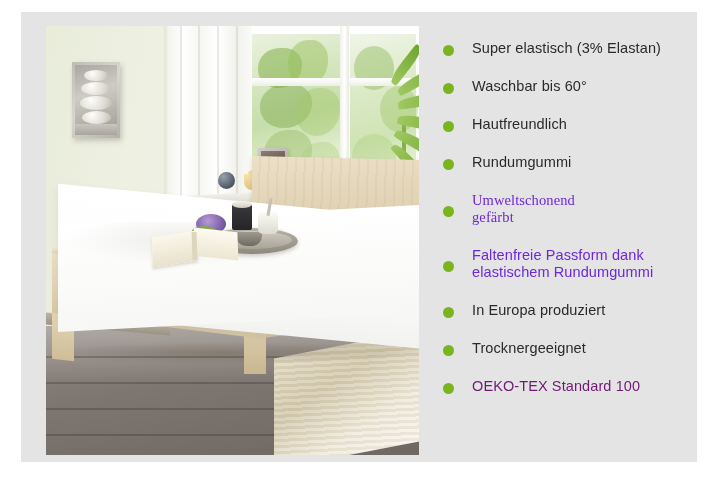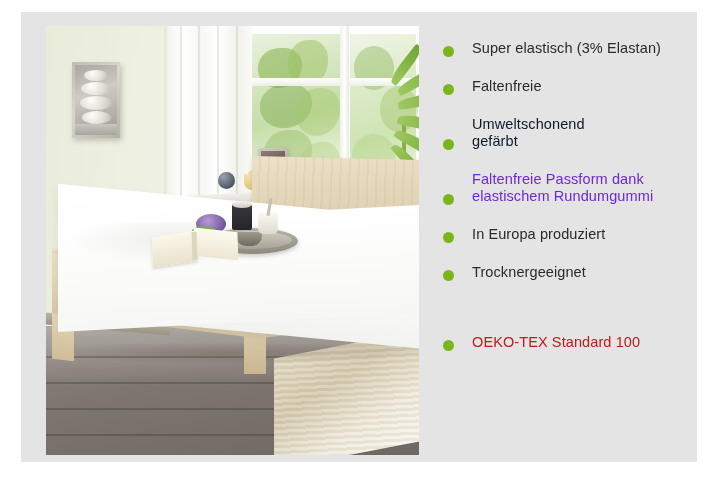--- a/index.html
+++ b/index.html
@@ -188,21 +188,21 @@
     background:linear-gradient(155deg,#e0d7bf 0%,#d3c8ab 35%,#efe9da 70%,#f7f4ec 100%);
     transform:skewY(-11deg);}
   .rug-tex{left:228px;top:318px;width:150px;height:111px;transform:skewY(-11deg);
     background:repeating-linear-gradient(8deg,rgba(255,255,255,.18) 0 3px,rgba(176,165,140,.14) 3px 6px);}
 
   
   .features{
     position:absolute;left:443px;top:40px;width:240px;
   }
   .feature{
-    display:flex;align-items:flex-end;
+    display:flex;align-items:center;
     margin-bottom:21px;
   }
   .bullet{
     flex:0 0 auto;width:11px;height:11px;border-radius:50%;
     background:#7ab51d;margin-top:4px;
   }
   .ftext{
     margin-left:18px;
     font-size:14.5px;
     line-height:17px;
@@ -320,30 +320,38 @@
 
   </div>
 
   <div class="features">
 
     <div class="feature">
       <span class="bullet" style="background: rgb(122, 181, 29);"></span>
       <span class="ftext" style="color: rgb(42, 42, 42);">Super elastisch (3% Elastan)</span>
     </div>
 
-
-
-    <div class="feature">
-      <span class="bullet" style="background: rgb(122, 181, 29);"></span>
-      <span class="ftext" style="color: rgb(42, 42, 42);">Faltenfreie</span>
-    </div>
-
-    <div class="feature">
-      <span class="bullet" style="background: rgb(122, 181, 29);"></span>
-      <span class="ftext" style="color: #0f172a;">Umweltschonend
+    <div class="feature">
+      <span class="bullet" style="background: rgb(122, 181, 29);"></span>
+      <span class="ftext" style="color: rgb(42, 42, 42);">Waschbar bis 60°</span>
+    </div>
+
+    <div class="feature">
+      <span class="bullet" style="background: rgb(122, 181, 29);"></span>
+      <span class="ftext" style="color: rgb(42, 42, 42);">Hautfreundlich</span>
+    </div>
+
+    <div class="feature">
+      <span class="bullet" style="background: rgb(122, 181, 29);"></span>
+      <span class="ftext" style="color: rgb(42, 42, 42);">Rundumgummi</span>
+    </div>
+
+    <div class="feature">
+      <span class="bullet" style="background: rgb(122, 181, 29);"></span>
+      <span class="ftext" style="color: #6d28d9; font-family: Liberation Serif, serif;">Umweltschonend
 gefärbt</span>
     </div>
 
     <div class="feature">
       <span class="bullet" style="background: rgb(122, 181, 29);"></span>
       <span class="ftext" style="color: #6d28d9;">Faltenfreie Passform dank
 elastischem Rundumgummi</span>
     </div>
 
 
@@ -352,18 +360,18 @@
       <span class="ftext" style="color: rgb(42, 42, 42);">In Europa produziert</span>
     </div>
 
     <div class="feature">
       <span class="bullet" style="background: rgb(122, 181, 29);"></span>
       <span class="ftext" style="color: rgb(42, 42, 42);">Trocknergeeignet</span>
     </div>
 
     <div class="feature">
       <span class="bullet" style="background: rgb(122, 181, 29);"></span>
-      <span class="ftext" style="color: #b91c1c; margin-top: 32px;">OEKO-TEX Standard 100</span>
+      <span class="ftext" style="color: #701a75;">OEKO-TEX Standard 100</span>
     </div>
 
   </div>
 
 </div>
 
 </body></html>

